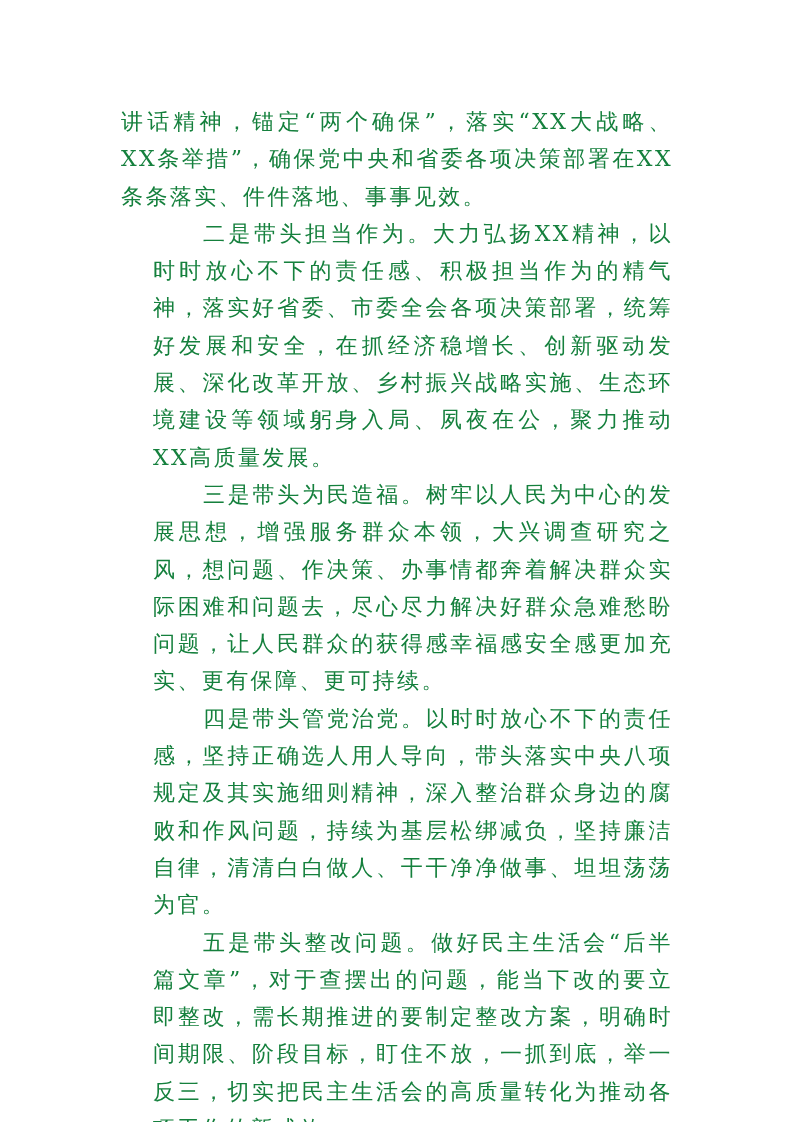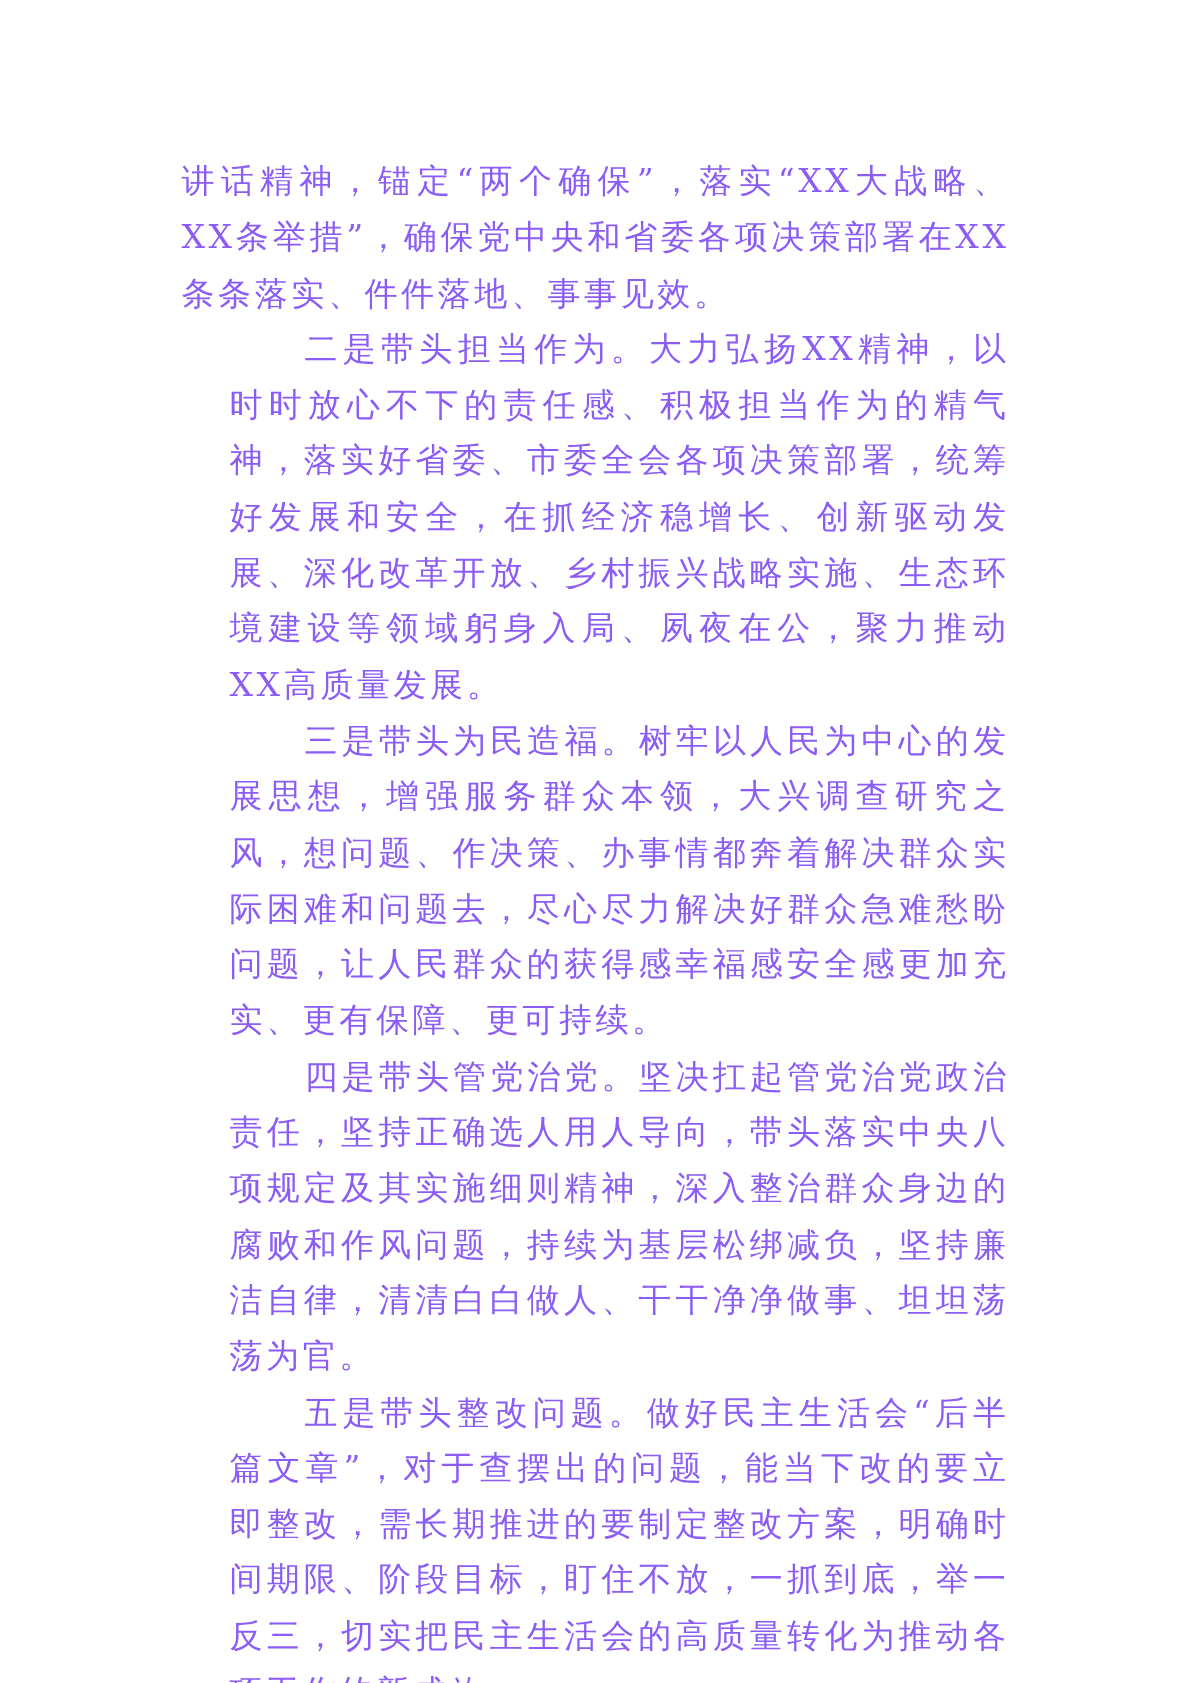--- a/index.html
+++ b/index.html
@@ -17,33 +17,33 @@
       position: absolute;
       left: 121px;
       top: 103px;
       width: 552px;
     }
     .para {
       margin: 0;
       font-family: "DejaVu Serif", "Liberation Serif", serif;
       font-size: 22px;
       line-height: 37.3px;
-      color: #8b5cf6;
+      color: #15803d;
       text-align: justify;
       text-justify: inter-character;
       letter-spacing: 2.4px;
       text-indent: 0;
     }
     .para.indent {
       text-indent: 50px;
       margin-left: 32px;
     }
   </style>
 </head>
 <body>
 
 <div class="page">
   <p class="para">讲话精神，锚定“两个确保”，落实“XX大战略、XX条举措”，确保党中央和省委各项决策部署在XX条条落实、件件落地、事事见效。</p>
   <p class="para indent">二是带头担当作为。大力弘扬XX精神，以时时放心不下的责任感、积极担当作为的精气神，落实好省委、市委全会各项决策部署，统筹好发展和安全，在抓经济稳增长、创新驱动发展、深化改革开放、乡村振兴战略实施、生态环境建设等领域躬身入局、夙夜在公，聚力推动XX高质量发展。</p>
   <p class="para indent">三是带头为民造福。树牢以人民为中心的发展思想，增强服务群众本领，大兴调查研究之风，想问题、作决策、办事情都奔着解决群众实际困难和问题去，尽心尽力解决好群众急难愁盼问题，让人民群众的获得感幸福感安全感更加充实、更有保障、更可持续。</p>
-  <p class="para indent">四是带头管党治党。坚决扛起管党治党政治责任，坚持正确选人用人导向，带头落实中央八项规定及其实施细则精神，深入整治群众身边的腐败和作风问题，持续为基层松绑减负，坚持廉洁自律，清清白白做人、干干净净做事、坦坦荡荡为官。</p>
+  <p class="para indent">四是带头管党治党。以时时放心不下的责任感，坚持正确选人用人导向，带头落实中央八项规定及其实施细则精神，深入整治群众身边的腐败和作风问题，持续为基层松绑减负，坚持廉洁自律，清清白白做人、干干净净做事、坦坦荡荡为官。</p>
   <p class="para indent">五是带头整改问题。做好民主生活会“后半篇文章”，对于查摆出的问题，能当下改的要立即整改，需长期推进的要制定整改方案，明确时间期限、阶段目标，盯住不放，一抓到底，举一反三，切实把民主生活会的高质量转化为推动各项工作的新成效。</p>
 </div>
 
 </body></html>

